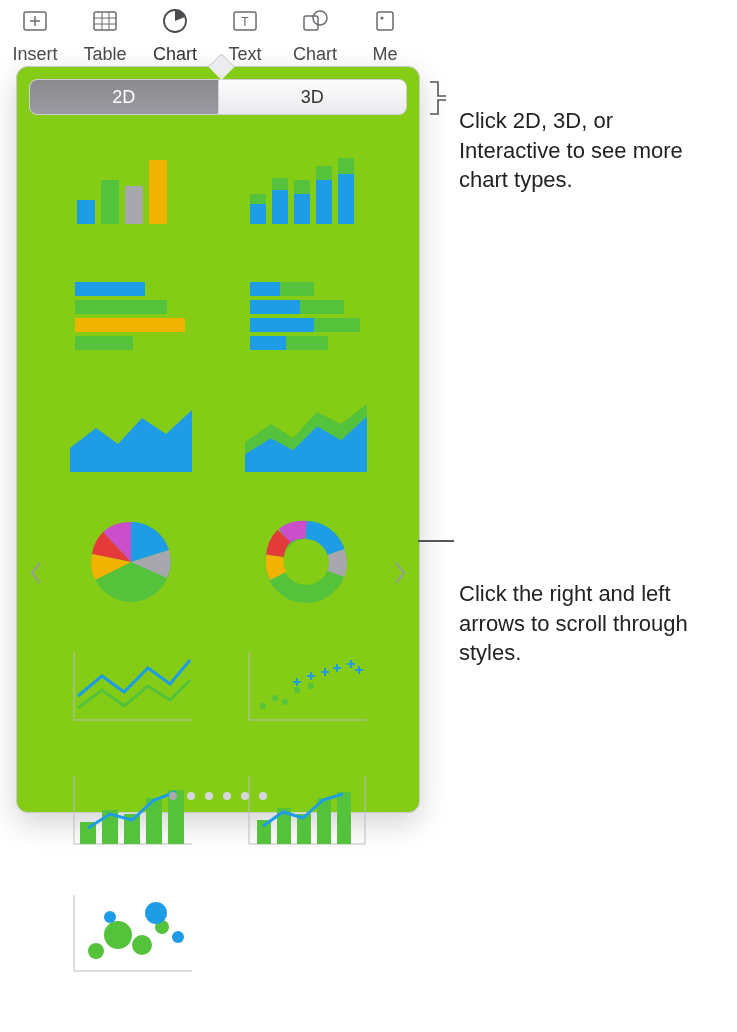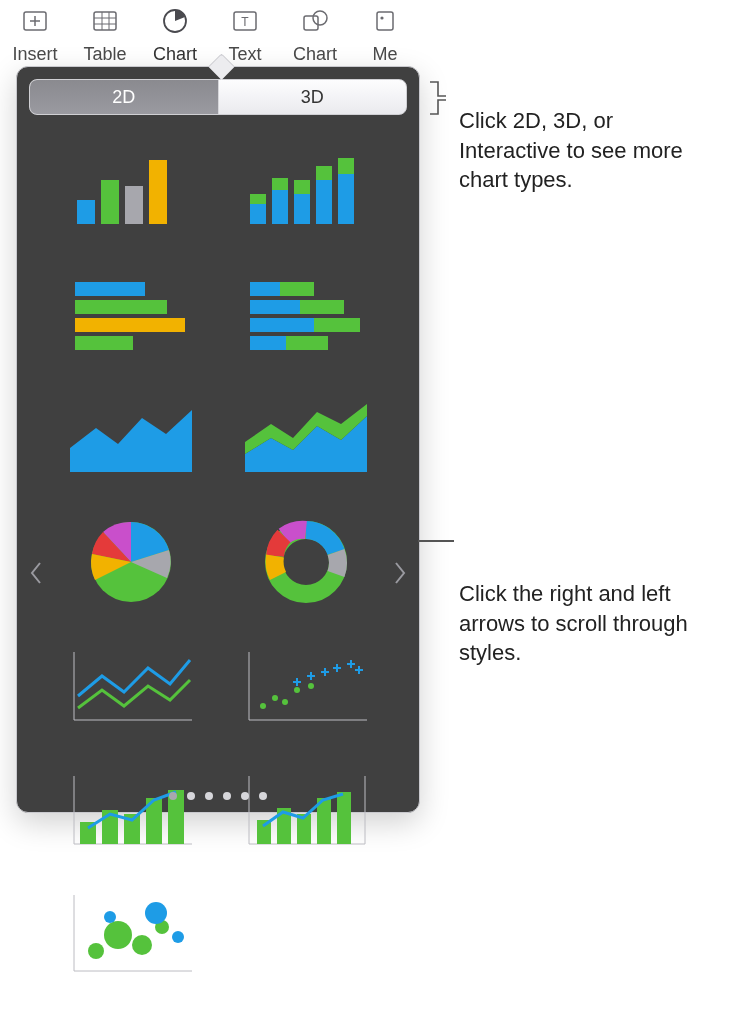--- a/index.html
+++ b/index.html
@@ -38,21 +38,21 @@
   }
   .tool-btn.active .lbl { color: #333; }
 
   
   .popover {
     position: absolute;
     left: 16px;
     top: 66px;
     width: 404px;
     height: 747px;
-    background: #404040;
+    background: #84cc16;
     border: 1px solid #c9c9ce;
     border-radius: 12px;
     box-shadow: 0 10px 30px rgba(0,0,0,0.18);
   }
   .popover::before {
     content: "";
     position: absolute;
     top: -10px;
     left: 195px;
     width: 18px; height: 18px;

